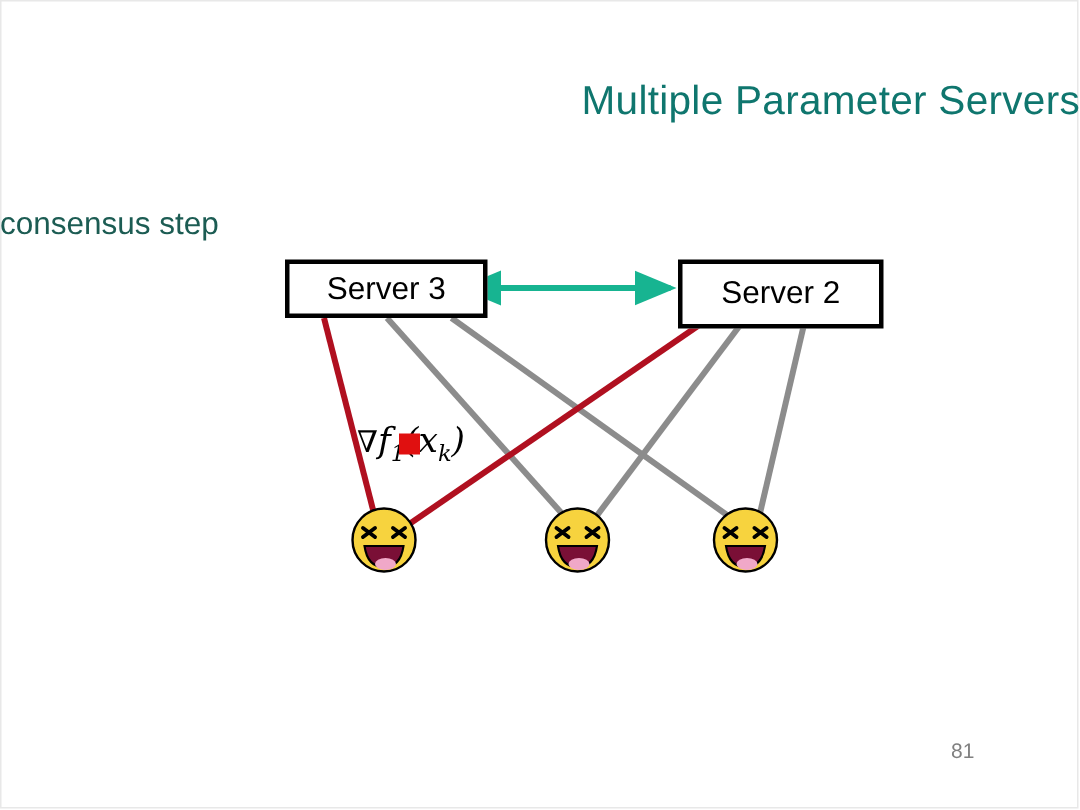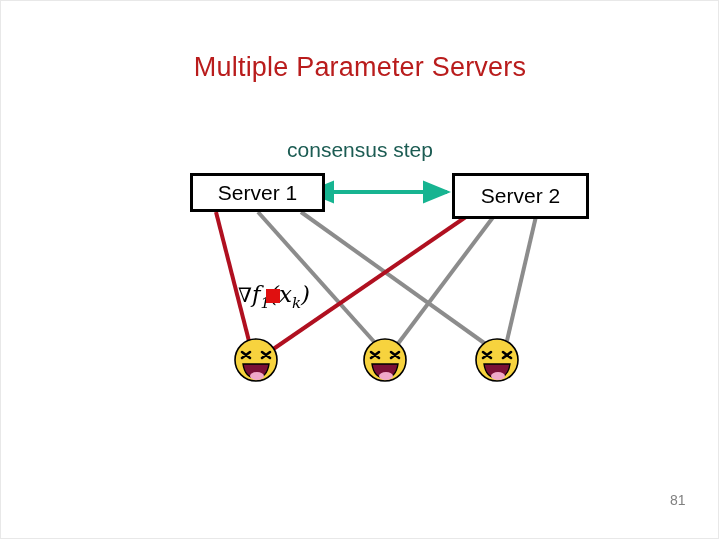--- a/index.html
+++ b/index.html
@@ -24,35 +24,34 @@
     box-sizing: border-box;
     pointer-events: none;
   }
 
   
   #title {
     position: absolute;
     left: 0;
     top: 52px;
     width: 720px;
-    text-align: center;
+    text-align: right;
     font-size: 27px;
-    color: #b91c1c;
+    color: #0f766e;
     font-family: "Liberation Sans", sans-serif;
     letter-spacing: 0.2px;
     white-space: nowrap;
   }
 
   
   #consensus-label {
     position: absolute;
     left: 0;
     top: 138px;
     width: 720px;
-    text-align: center;
     font-size: 21px;
     color: #1c5c53;
     font-family: "Liberation Sans", sans-serif;
     white-space: nowrap;
   }
 
   
   #edges {
     position: absolute;
     left: 0;
@@ -129,21 +128,20 @@
   }
 
   
   #page-number {
     position: absolute;
     left: 634px;
     top: 492px;
     font-size: 14px;
     color: #808080;
     font-family: "Liberation Sans", sans-serif;
-    margin-left: 36px;
   }
 </style>
 </head>
 <body>
 
 <div id="slide">
 
   <div id="slide-border"></div>
 
   <div id="title">Multiple Parameter Servers</div>
@@ -166,21 +164,21 @@
     <line x1="497" y1="212" x2="397" y2="345" stroke="#8c8c8c" stroke-width="4"></line>
     <line x1="537" y1="212" x2="506" y2="345" stroke="#8c8c8c" stroke-width="4"></line>
 
     <line x1="216" y1="212" x2="250" y2="345" stroke="#b01020" stroke-width="4"></line>
     <line x1="473" y1="212" x2="269" y2="352" stroke="#b01020" stroke-width="4"></line>
 
     <line x1="330" y1="192" x2="447" y2="192" stroke="#17b491" stroke-width="4" marker-start="url(#arrow-left)" marker-end="url(#arrow-right)"></line>
   </svg>
 
   <div class="server-box" id="server-1">
-    <span>Server 1</span>
+    <span>Server 3</span>
   </div>
 
   <div class="server-box" id="server-2">
     <span>Server 2</span>
   </div>
 
   <div id="gradient-formula">
     <span class="nabla">∇</span><span>f</span><span class="sub">1</span><span>(x</span><span class="sub">k</span><span>)</span>
   </div>
   <div id="formula-highlight"></div>

